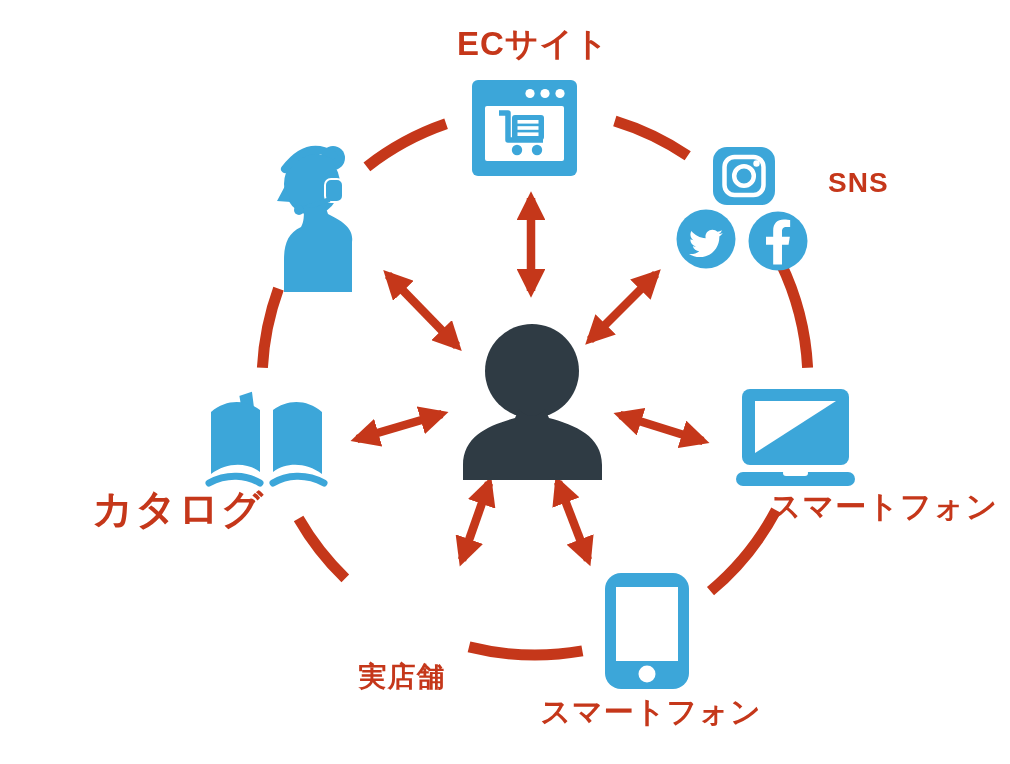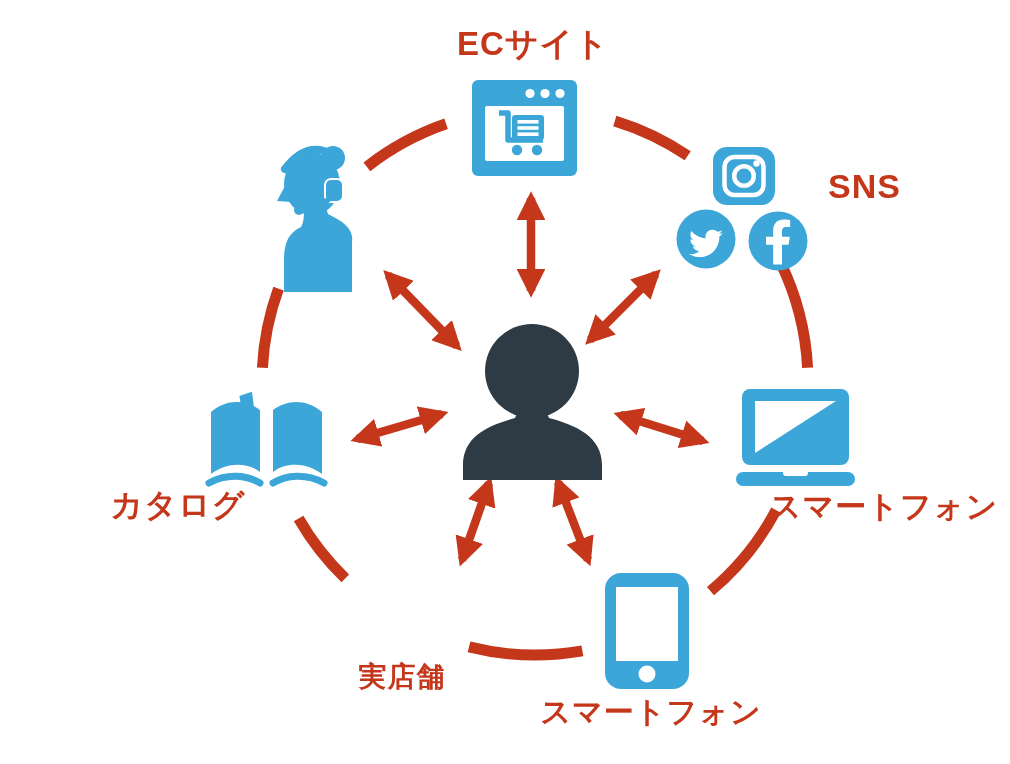--- a/index.html
+++ b/index.html
@@ -82,21 +82,21 @@
         <rect class="f-blue" x="40" y="35" width="32" height="25" rx="3"></rect>
         <rect class="f-white" x="45.5" y="40" width="21" height="3.6"></rect>
         <rect class="f-white" x="45.5" y="46.2" width="21" height="3.6"></rect>
         <rect class="f-white" x="45.5" y="52.4" width="21" height="3.6"></rect>
         <circle class="f-blue" cx="45" cy="70" r="5.2"></circle>
         <circle class="f-blue" cx="65" cy="70" r="5.2"></circle>
       </g>
     </svg>
   </div>
 
-  <div class="label" style="left:828px;top:169px;font-size:34px;transform:none;">SNS</div>
+  <div class="label" style="left:828px;top:169px;font-size:28px;transform:none;">SNS</div>
   <div class="node" style="left:713px;top:147px;">
     <svg width="62" height="58" viewBox="0 0 62 58">
       <rect class="f-blue" x="0" y="0" width="62" height="58" rx="14"></rect>
       <rect class="none s-white" x="11.5" y="10" width="39" height="38" rx="10" stroke-width="4.5"></rect>
       <circle class="none s-white" cx="31" cy="29" r="9.8" stroke-width="4.5"></circle>
       <circle class="f-white" cx="43.5" cy="16.5" r="3.2"></circle>
     </svg>
   </div>
   <div class="node" style="left:676px;top:209px;">
     <svg width="60" height="60" viewBox="0 0 60 60">
@@ -135,21 +135,21 @@
 
   <div class="node" style="left:203px;top:386px;">
     <svg width="127" height="112" viewBox="0 0 127 112">
       <polygon class="f-blue s-white" points="35,9 50,4 55,43 47,34 41,46" stroke-width="2.5" stroke-linejoin="round"></polygon>
       <path class="f-blue" d="M8,26 C24,12 44,14 57,24 L57,86 C44,76 24,76 8,88 Z"></path>
       <path class="f-blue" d="M119,26 C103,12 83,14 70,24 L70,86 C83,76 103,76 119,88 Z"></path>
       <path class="none s-blue" d="M6,97 C24,87 44,89 57,97" stroke-width="7" stroke-linecap="round"></path>
       <path class="none s-blue" d="M70,97 C83,89 103,87 121,97" stroke-width="7" stroke-linecap="round"></path>
     </svg>
   </div>
-  <div class="label" style="left:178px;top:489px;font-size:32px;">カタログ</div>
+  <div class="label" style="left:178px;top:489px;font-size:41px;">カタログ</div>
 
   <div class="node" style="left:276px;top:144px;">
     <svg width="88" height="148" viewBox="0 0 88 148">
       <circle class="f-blue" cx="57" cy="14" r="12"></circle>
       <ellipse class="f-blue" cx="36" cy="40" rx="28" ry="31"></ellipse>
       <polygon class="f-blue" points="9,42 1,57 15,58"></polygon>
       <path class="none s-blue" d="M9,25 Q31,-4 57,11" stroke-width="8" stroke-linecap="round"></path>
       <rect class="f-blue s-white" x="49" y="35" width="18" height="23" rx="6" stroke-width="2"></rect>
       <path class="none s-blue" d="M52,56 L26,65" stroke-width="5" stroke-linecap="round"></path>
       <circle class="f-blue" cx="23" cy="66" r="5"></circle>

